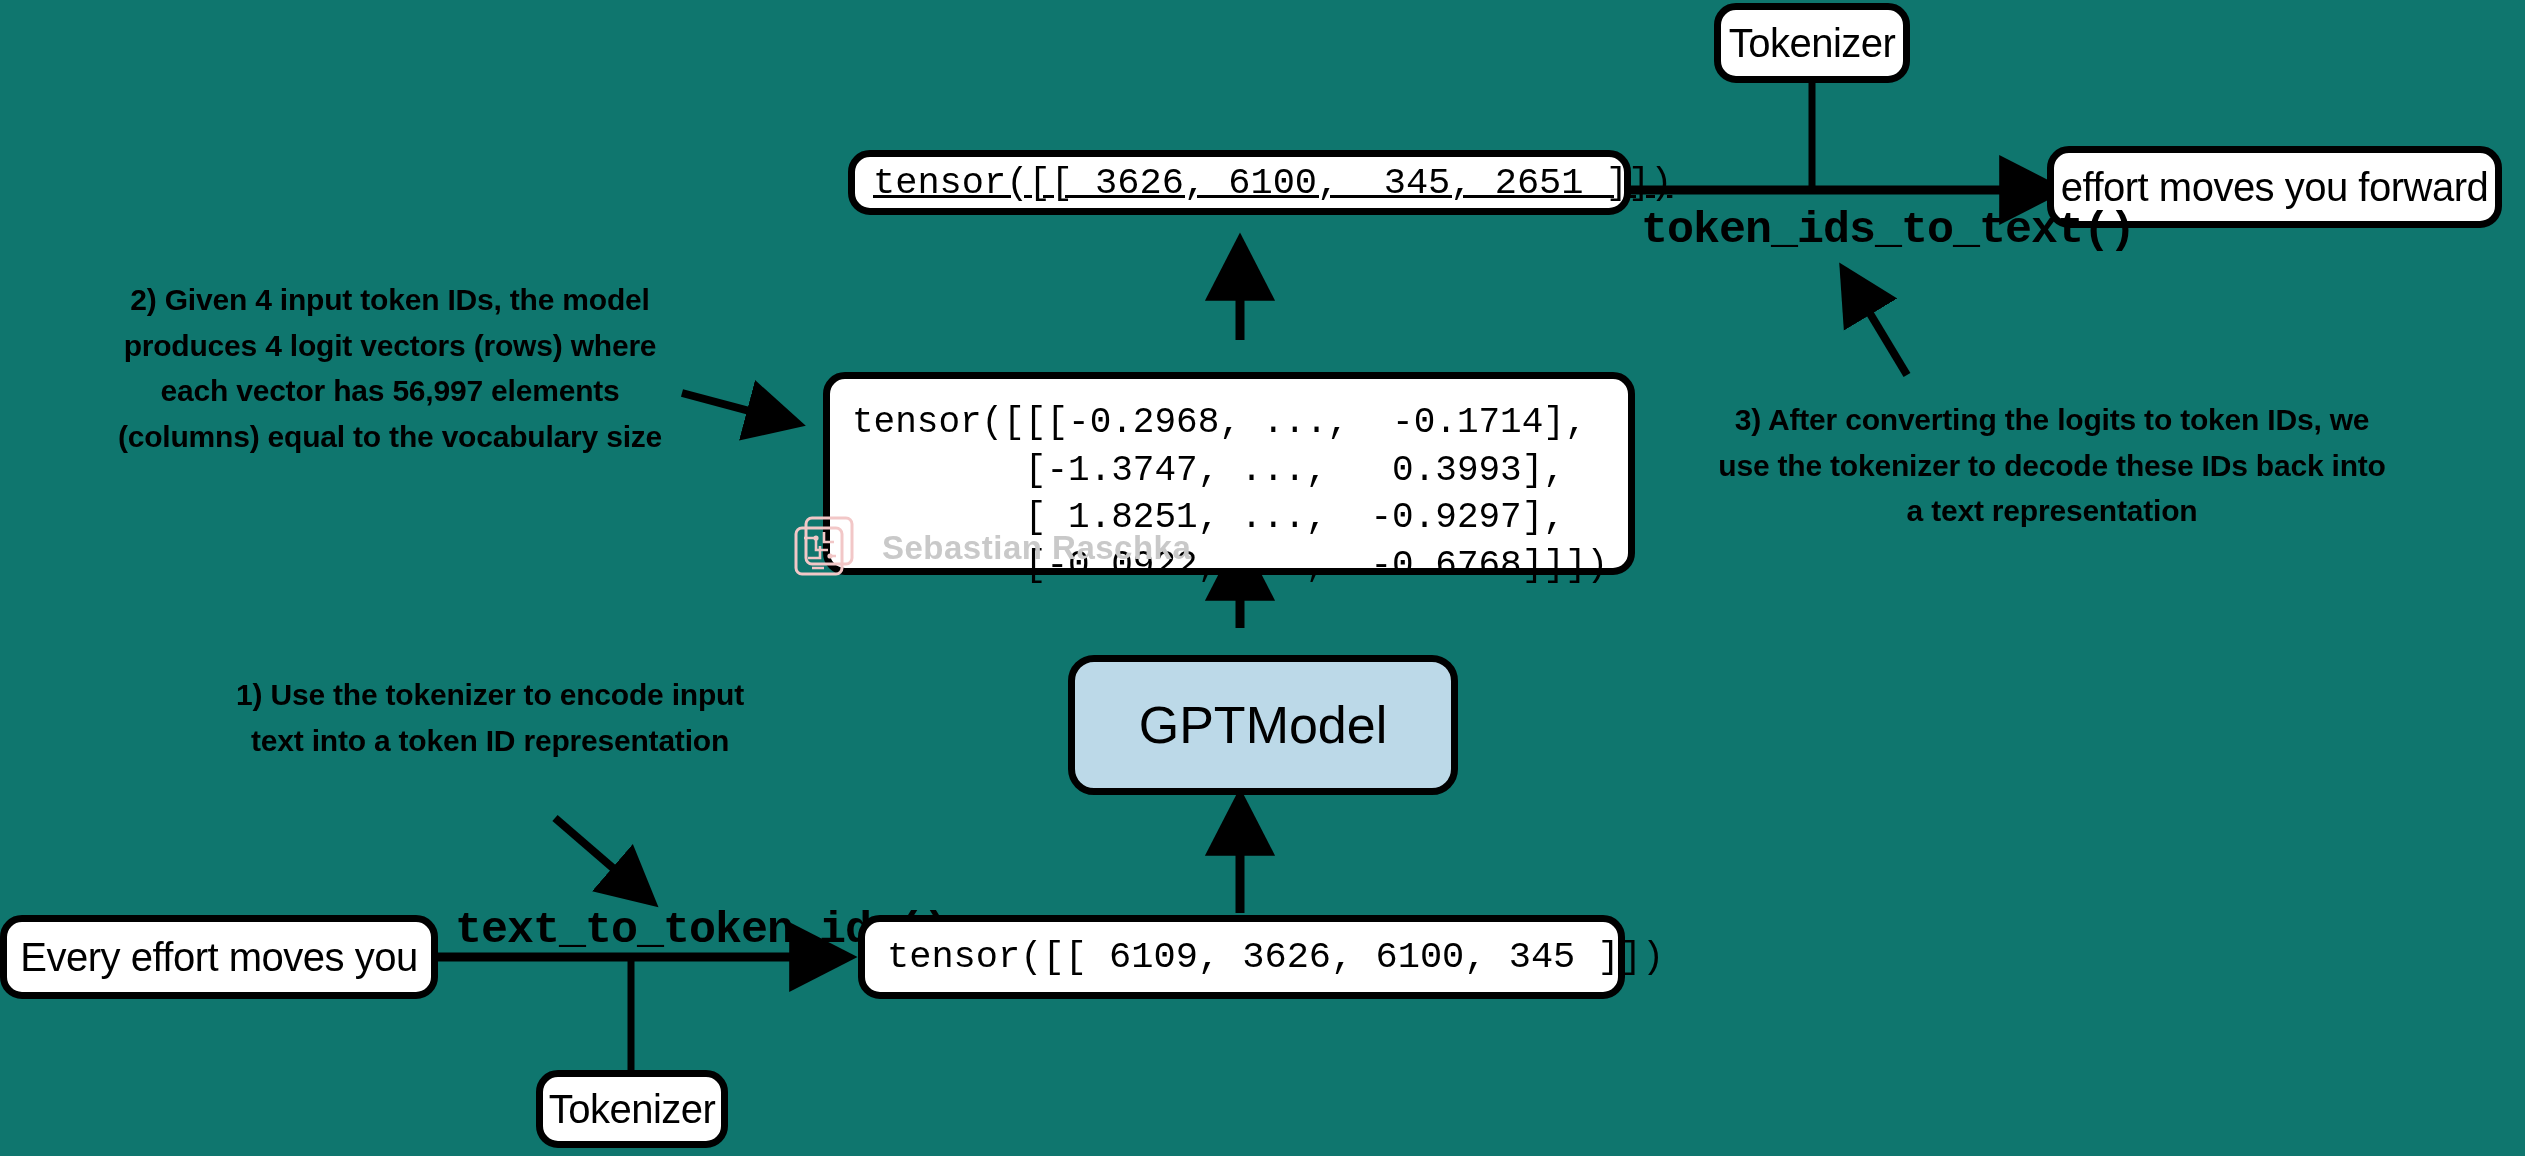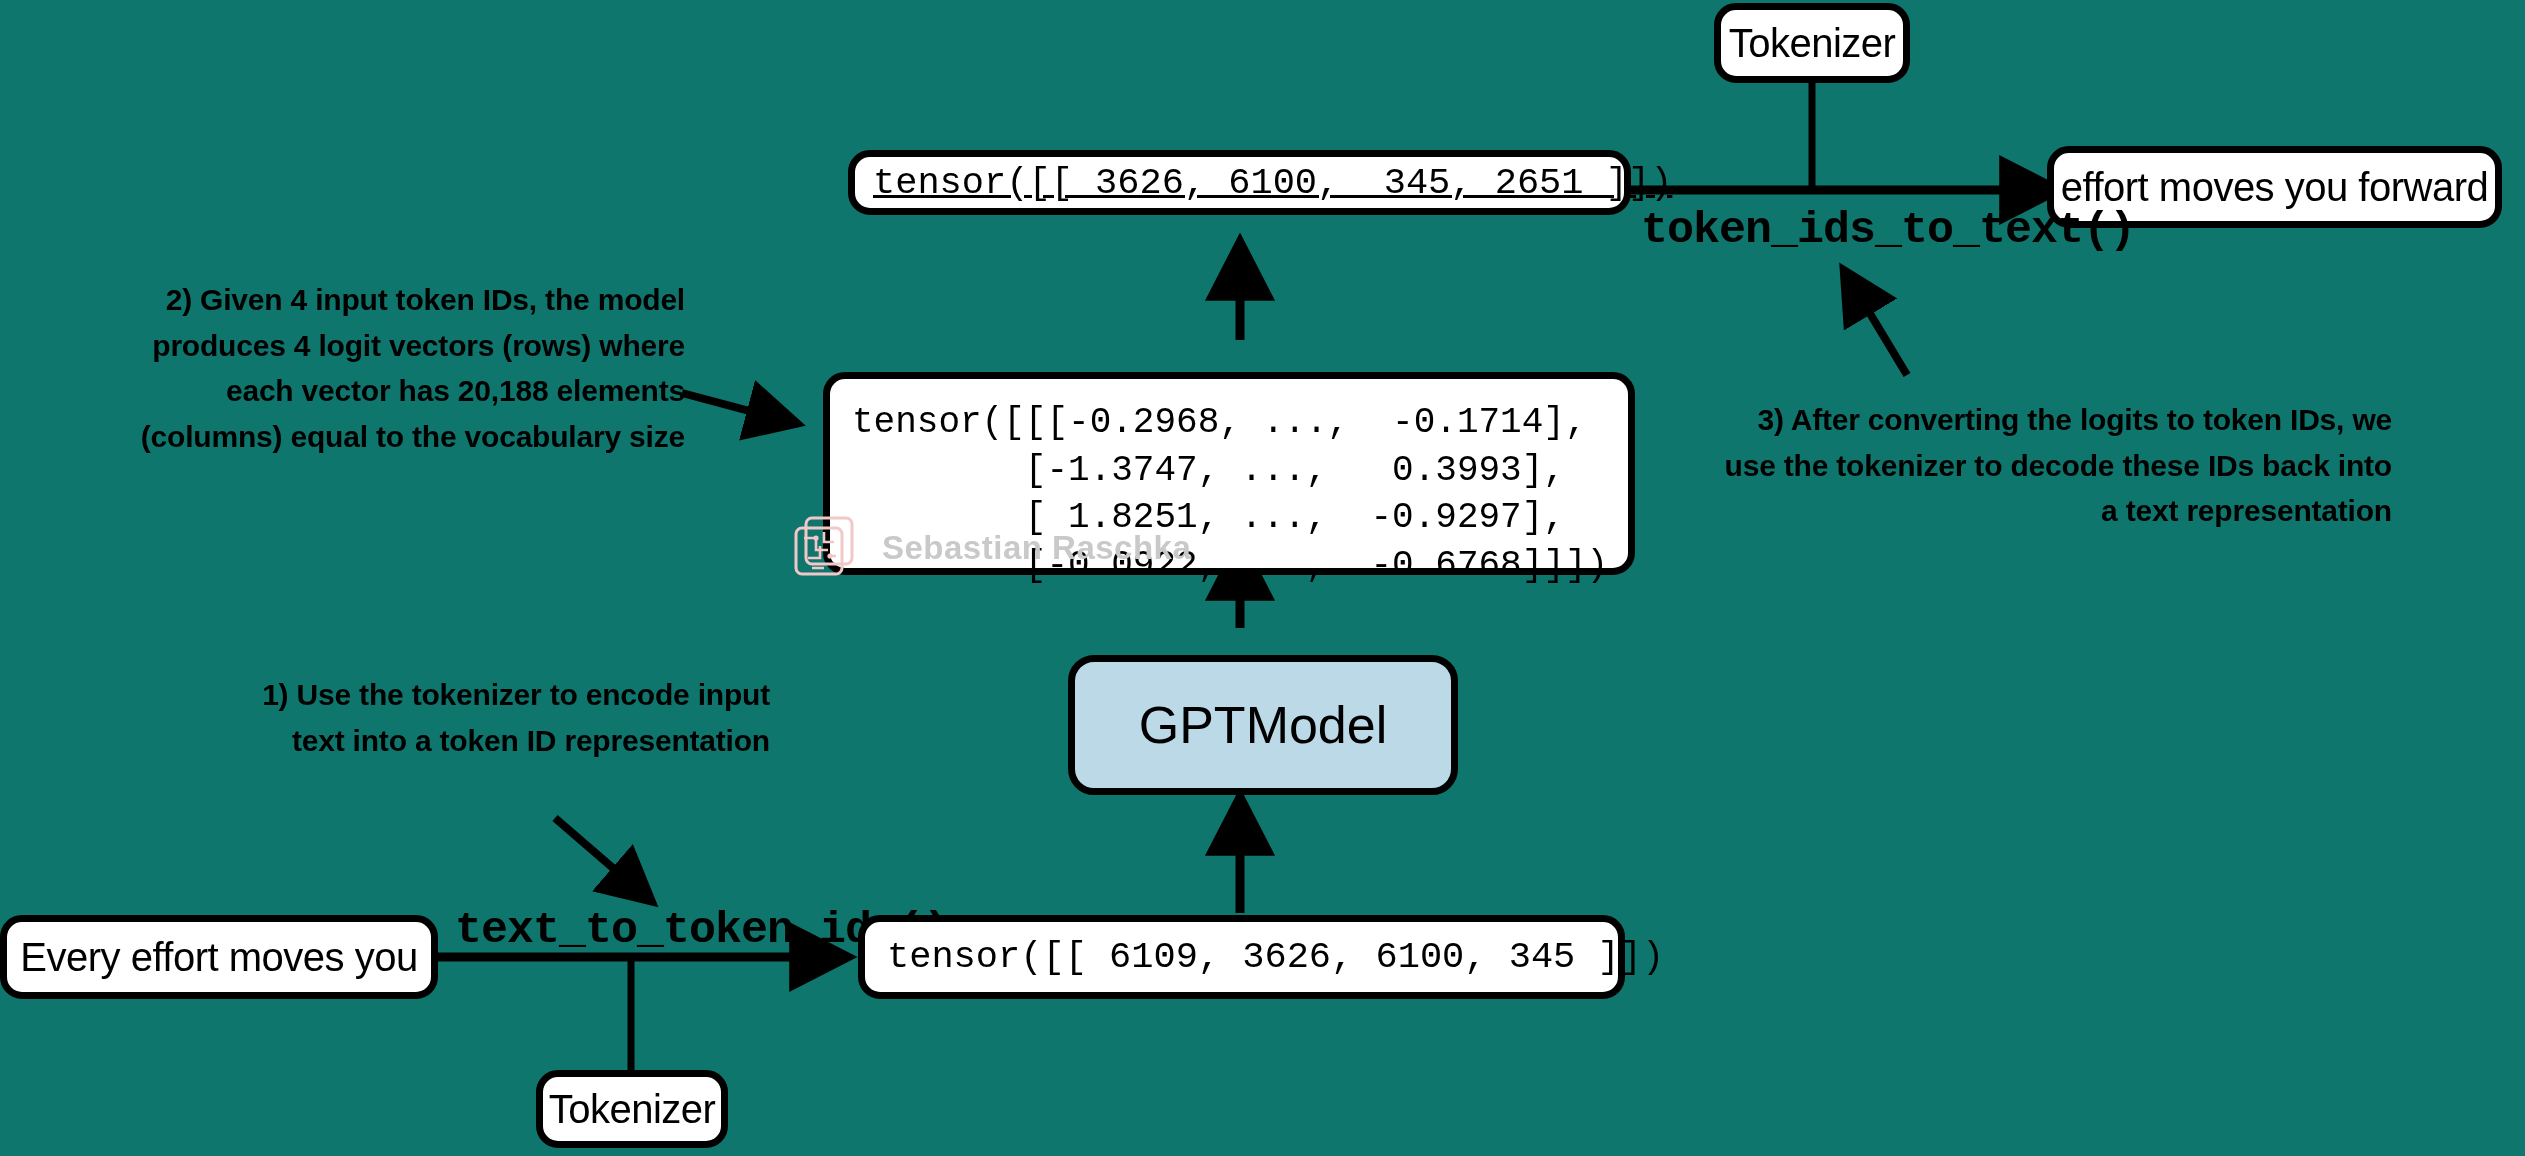--- a/index.html
+++ b/index.html
@@ -42,21 +42,21 @@
     font-family: "Liberation Sans", sans-serif;
     font-size: 40px;
     letter-spacing: -0.5px;
   }
   .note {
     position: absolute;
     font-family: "Liberation Sans", sans-serif;
     font-weight: bold;
     font-size: 30px;
     line-height: 1.52;
-    text-align: right;
+    text-align: center;
     color: #000000;
     letter-spacing: -0.2px;
   }
   .fnlabel {
     position: absolute;
     font-family: "Liberation Mono", "DejaVu Sans Mono", monospace;
     font-weight: bold;
     font-size: 45px;
     color: #000000;
     white-space: nowrap;
@@ -177,21 +177,21 @@
   </div>
 
   <div class="note" style="left:210px; top:672px; width:560px;">
     <div>1) Use the tokenizer to encode input</div>
     <div>text into a token ID representation</div>
   </div>
 
   <div class="note" style="left:95px; top:277px; width:590px;">
     <div>2) Given 4 input token IDs, the model</div>
     <div>produces 4 logit vectors (rows) where</div>
-    <div>each vector has 20,188 elements</div>
+    <div>each vector has 56,997 elements</div>
     <div>(columns) equal to the vocabulary size</div>
   </div>
 
   <div class="note" style="left:1712px; top:397px; width:680px;">
     <div>3) After converting the logits to token IDs, we</div>
     <div>use the tokenizer to decode these IDs back into</div>
     <div>a text representation</div>
   </div>
 
   <div class="wm" style="left:790px; top:512px;">

